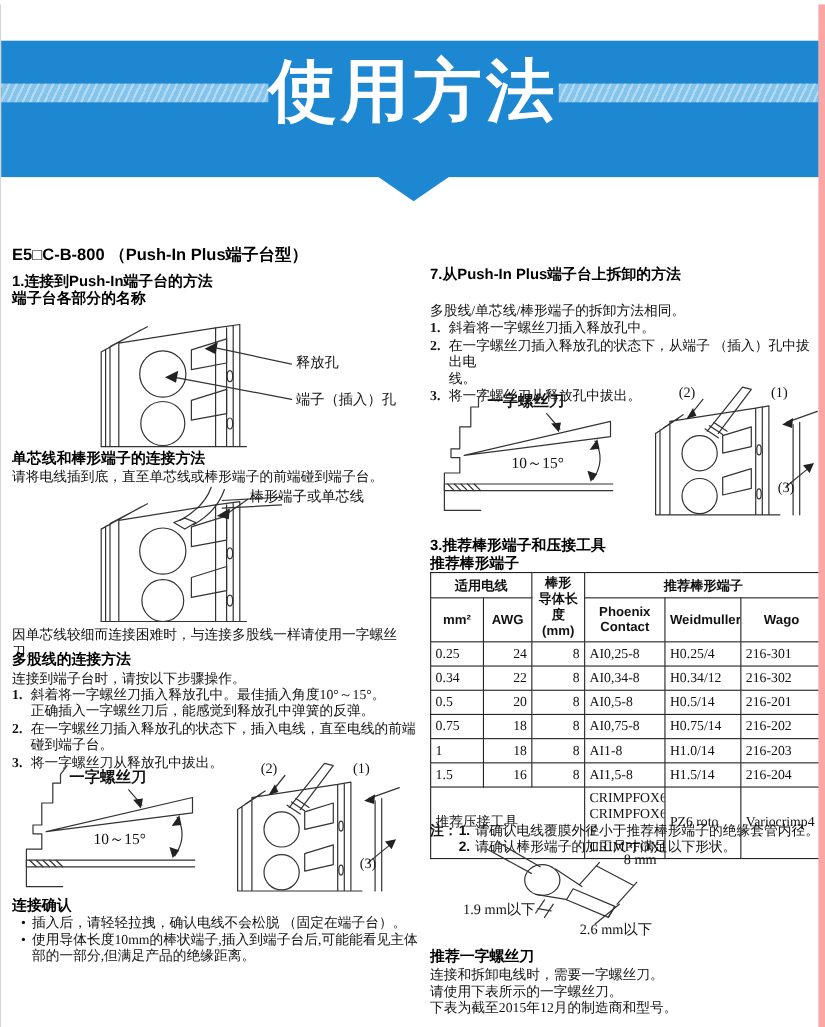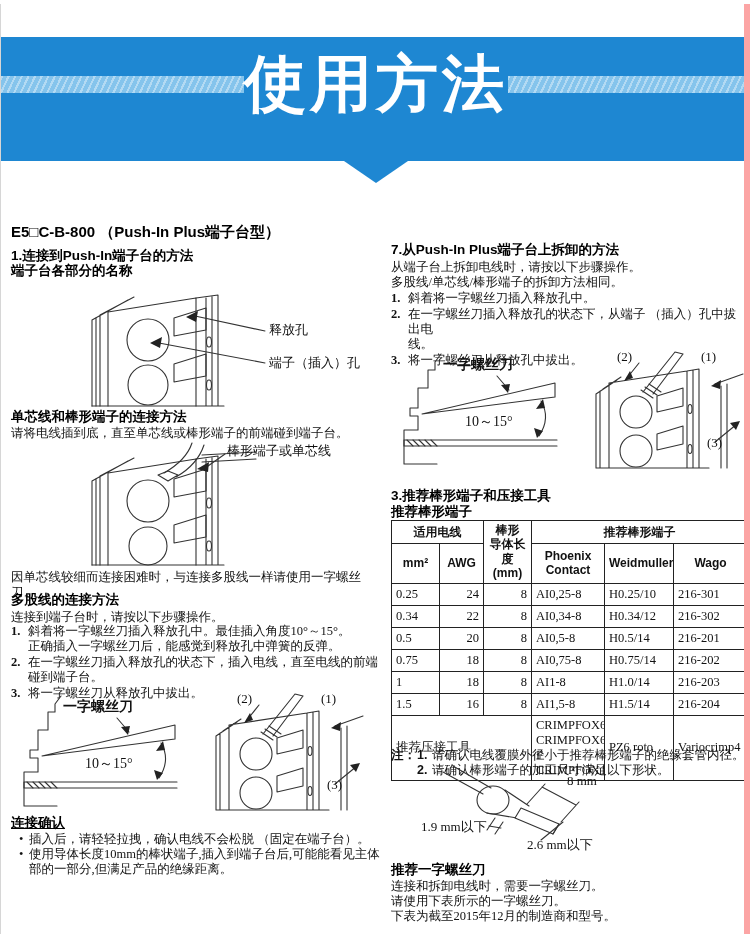--- a/index.html
+++ b/index.html
@@ -164,37 +164,36 @@
         <polygon class="ah" points="320,36 330,30 329,39"></polygon>
         <polygon class="ah" points="349,71 339,73 345,80"></polygon>
       </svg>
       <span class="dl dl-sans" style="left:52px;top:6px;">一字螺丝刀</span>
       <span class="dl" style="left:74px;top:64px;font-size:14px;">10～15°</span>
       <span class="dl" style="left:226px;top:0;">(2)</span>
       <span class="dl" style="left:310px;top:0;">(1)</span>
       <span class="dl" style="left:316px;top:86px;">(3)</span>
     </div>
 
-    <div class="abs hd sec-h" style="top:591px;left:0;text-decoration:underline;">连接确认</div>
+    <div class="abs hd sec-h" style="top:591px;left:0;">连接确认</div>
     <div class="abs bd bullets" style="top:608px;left:0;width:364px;">
       <div class="bullet">
         <span class="m">•</span>
         <span class="t">插入后，请轻轻拉拽，确认电线不会松脱 （固定在端子台）。</span>
       </div>
       <div class="bullet">
         <span class="m">•</span>
         <span class="t">使用导体长度10mm的棒状端子,插入到端子台后,可能能看见主体
 部的一部分,但满足产品的绝缘距离。</span>
       </div>
     </div>
   </div>
 
   <div class="col col-right">
     <div class="abs hd sec-h" style="top:0;left:0;">7.从Push-In Plus端子台上拆卸的方法</div>
-    <div class="abs bd" style="top:18px;left:0;width:356px;">从端子台上拆卸电线时，请按以下步骤操作。</div>
     <div class="abs bd" style="top:33px;left:0;width:356px;">多股线/单芯线/棒形端子的拆卸方法相同。</div>
 
     <div class="abs bd" style="top:49px;left:0;width:356px;">
       <div class="step">
         <span class="n">1.</span>
         <span class="t">斜着将一字螺丝刀插入释放孔中。</span>
       </div>
       <div class="step">
         <span class="n">2.</span>
         <span class="t">在一字螺丝刀插入释放孔的状态下，从端子 （插入）孔中拔出电
@@ -269,21 +268,21 @@
             <th>Weidmuller</th>
             <th>Wago</th>
           </tr>
         </thead>
         <tbody>
           <tr>
             <td class="al">0.25</td>
             <td class="ar">24</td>
             <td class="ar">8</td>
             <td class="al">AI0,25-8</td>
-            <td class="al">H0.25/10</td>
+            <td class="al">H0.25/4</td>
             <td class="al">216-301</td>
           </tr>
           <tr>
             <td class="al">0.34</td>
             <td class="ar">22</td>
             <td class="ar">8</td>
             <td class="al">AI0,34-8</td>
             <td class="al">H0.34/12</td>
             <td class="al">216-302</td>
           </tr>

